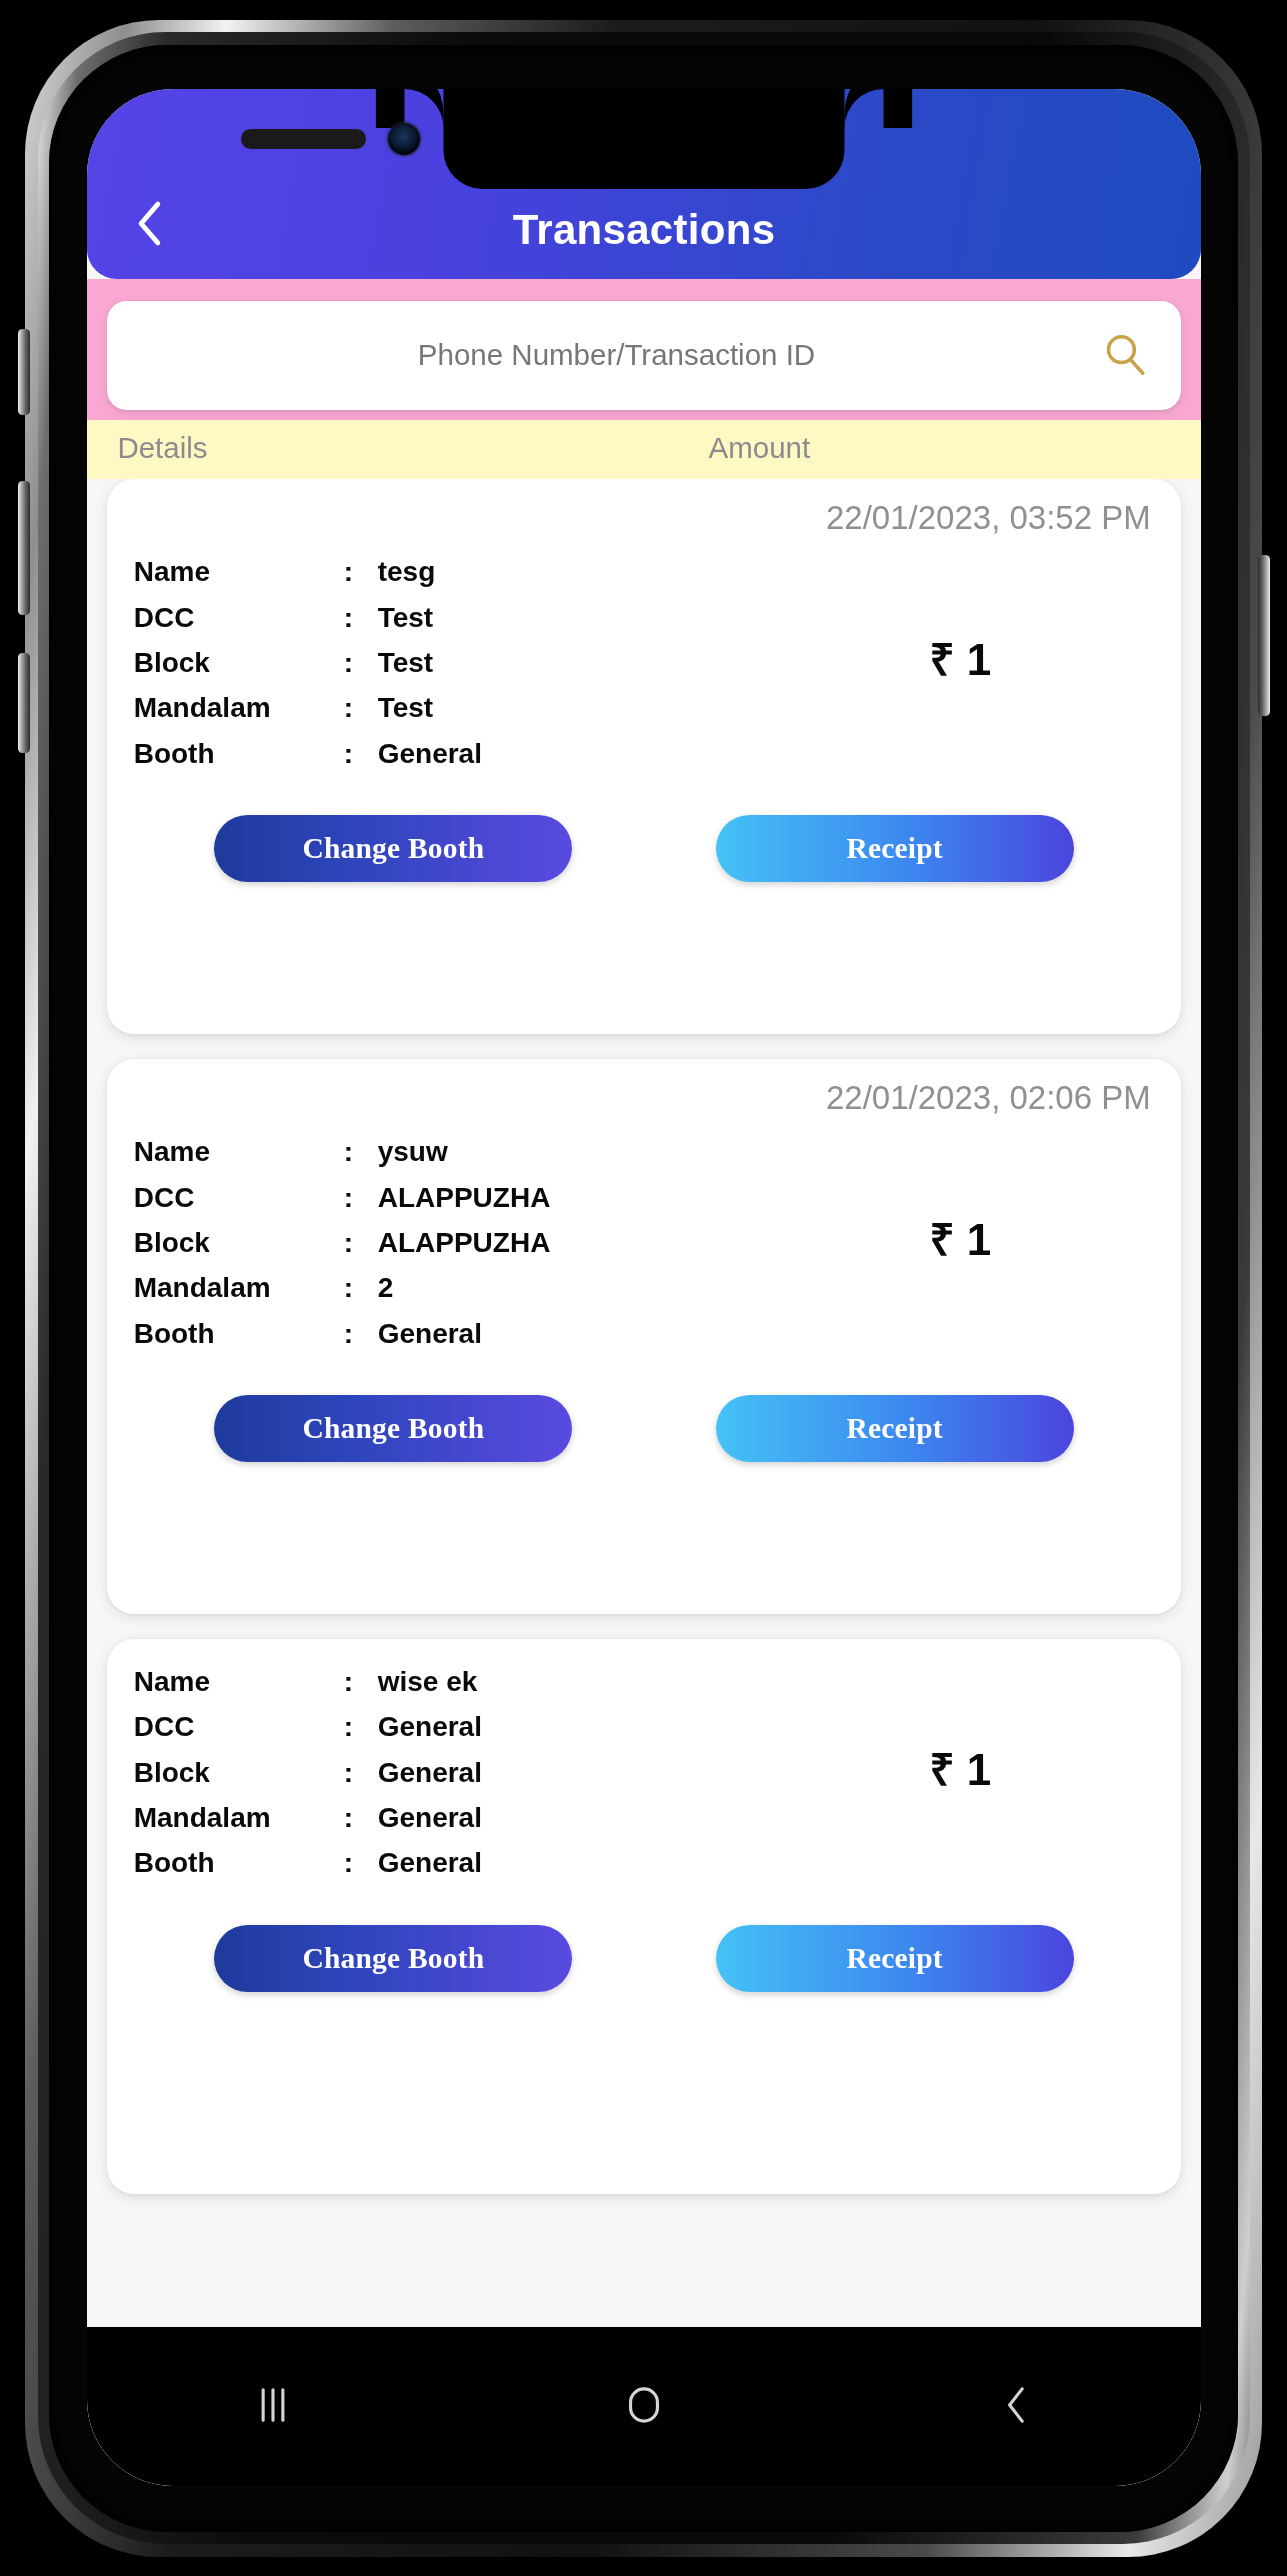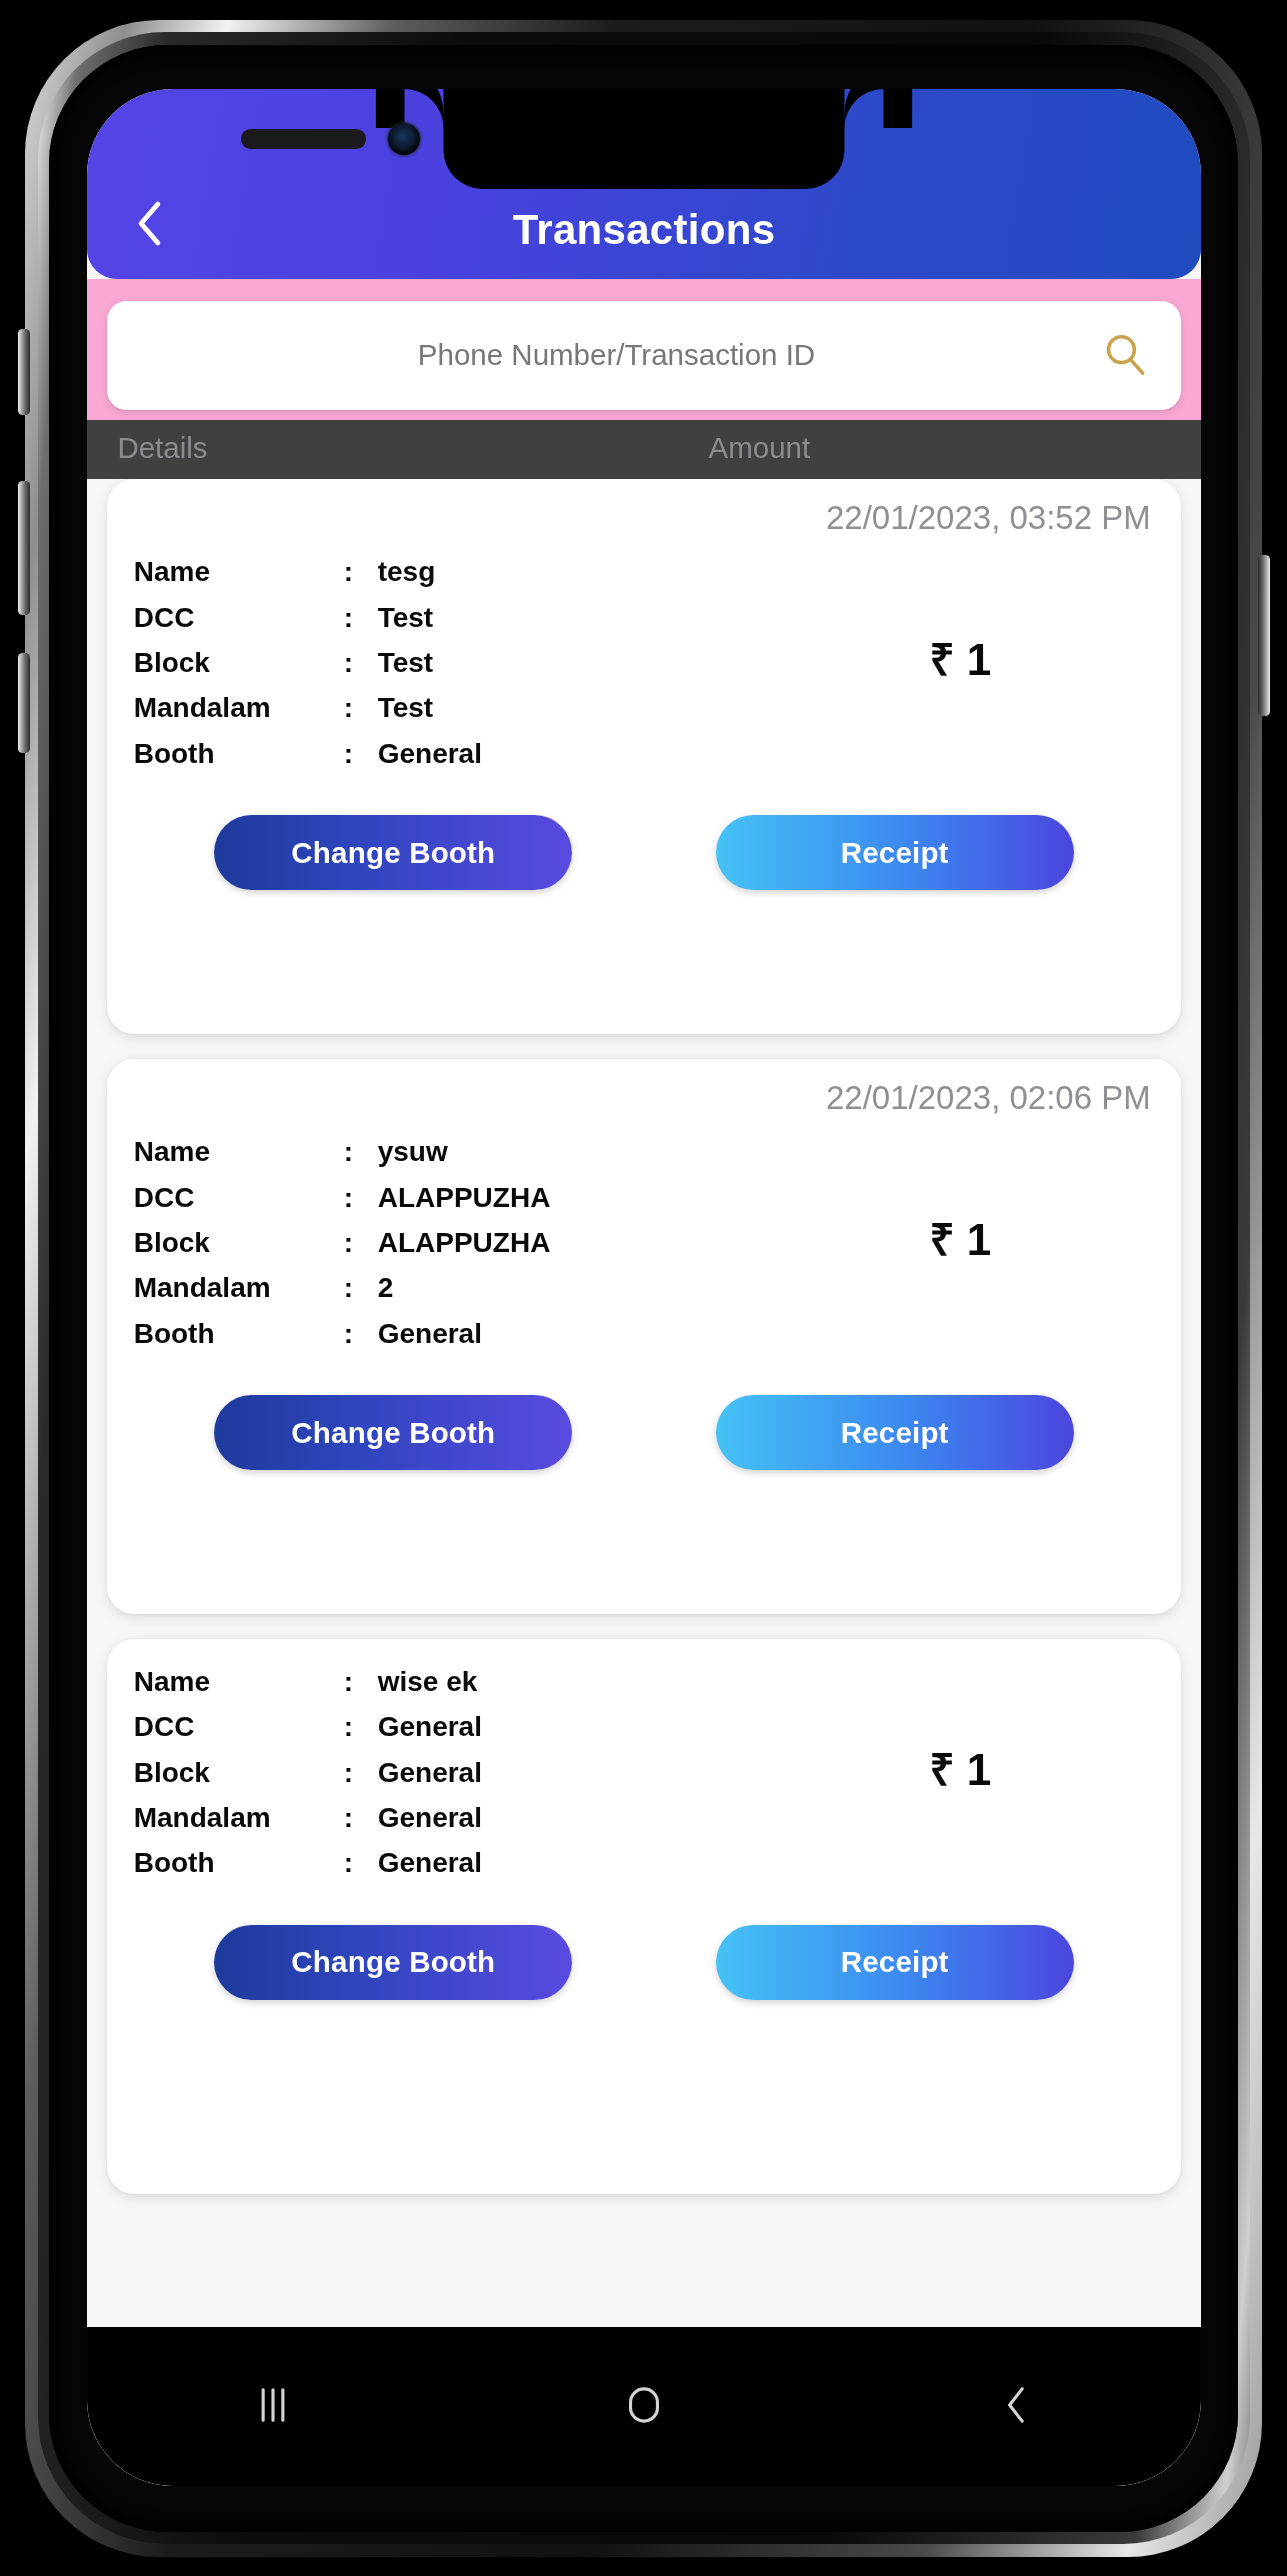--- a/index.html
+++ b/index.html
@@ -129,21 +129,21 @@
     text-align:center;
   }
   .search-input::placeholder{ color:#77777a; }
   .search-icon{ width:48px; height:48px; flex:0 0 48px; cursor:pointer; }
 
   
   .col-head{
     flex:0 0 auto;
     display:flex; align-items:flex-start;
     padding:10.7px 19.7px 14.3px 19.7px;
-    background:#404040;
+    background:#fef9c3;
   }
   .col-head .c-details{ font-size:29.5px; color:#8b8b90; width:56%; padding-left:10.7px; }
   .col-head .c-amount { font-size:29.5px; color:#8b8b90; }
 
   
   .tx-list{
     flex:1 1 auto;
     overflow:hidden;
     padding:0 19.7px;
     background:#f7f7f8;
@@ -178,24 +178,24 @@
     display:flex; align-items:center; justify-content:center;
     font-size:44px; font-weight:bold; color:#0a0a0a;
     padding-top:79px;
   }
   .tx-actions{
     display:flex; justify-content:space-around; align-items:center;
     margin-top:39px;
     padding:0 9px;
   }
   .btn-pill{
-    width:358px; height:75px;
+    width:358px; height:67px;
     border:none; border-radius:38px;
     color:#fff; font-size:29.5px; font-weight:bold;
-    font-family:Liberation Sans, sans-serif;
+    font-family:Liberation Serif, serif;
     cursor:pointer;
     letter-spacing:0.2px;
     box-shadow:0 2.7px 7.2px rgba(0,0,0,.18);
     text-align:center;
   }
   .btn-change{ background:linear-gradient(90deg,#1e3a9b 0%,#2f45bd 40%,#5a4ae0 100%); }
   .btn-receipt{ background:linear-gradient(90deg,#45c2f5 0%,#3c86ef 55%,#4b45dd 100%); }
 
   
   .nav-bar{

